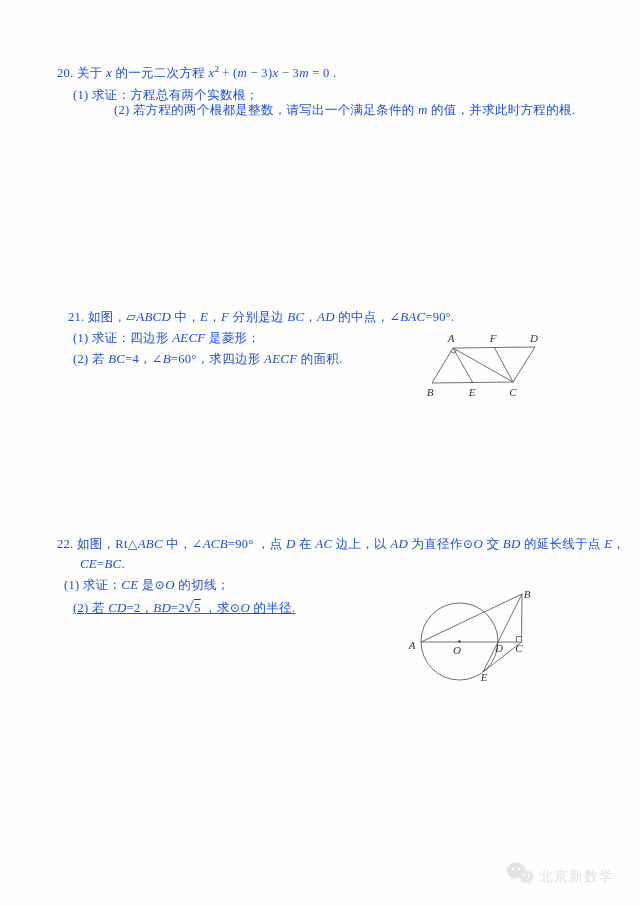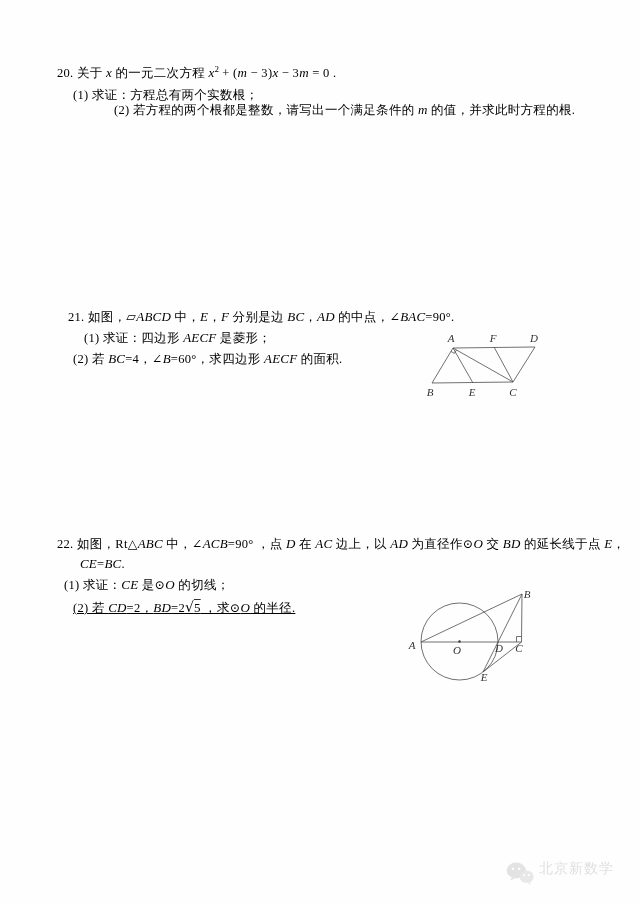--- a/index.html
+++ b/index.html
@@ -11,21 +11,21 @@
     position:relative;
     overflow:hidden;
   }
   .page{position:absolute;inset:0;background:#fefefe;}
   .line{
     position:absolute;
     white-space:nowrap;
     font-size:12.5px;
     line-height:16px;
     letter-spacing:0.3px;
-    color:#000000;
+    color:#1d4ed8;
   }
   .seg{display:inline;}
   .seg-r{font-style:normal;}
   .seg-i{
     font-family:"Liberation Serif","DejaVu Serif",serif;
     font-style:italic;
     font-size:13px;
     letter-spacing:0.2px;
   }
   .seg-sup{
@@ -44,21 +44,21 @@
     font-size:13px;
     text-decoration:overline;
     text-decoration-color:#333;
   }
   
   .l20-1{left:57px;top:61px;}
   .l20-2{left:73px;top:87px;}
   .l20-3{left:73px;top:102px;margin-left:41px;}
   
   .l21-1{left:68px;top:309px;}
-  .l21-2{left:84px;top:330px;}
+  .l21-2{left:73px;top:330px;}
   .l21-3{left:73px;top:351px;}
   
   .l22-1{left:57px;top:536px;}
   .l22-2{left:80px;top:556px;}
   .l22-3{left:64px;top:577px;}
   .l22-4{left:73px;top:599px;text-decoration:underline;}
   
   .fig{position:absolute;}
   .fig21{left:418px;top:328px;width:130px;height:75px;}
   .fig22{left:398px;top:585px;width:148px;height:112px;}
@@ -71,21 +71,21 @@
     font-style:italic;
     font-size:11px;
     fill:#333333;
     text-anchor:middle;
   }
   .fig .dot{fill:#333333;stroke:none;}
   
   .watermark{
     position:absolute;
     left:505px;top:860px;
-    display:flex;align-items:flex-start;gap:4px;
+    display:flex;align-items:flex-end;gap:4px;
     color:#e0e0e0;
     font-size:14px;
     letter-spacing:1px;
     user-select:none;
   }
   .watermark .wm-icon{width:30px;height:26px;flex:0 0 auto;}
 </style>
 </head>
 <body>
 

